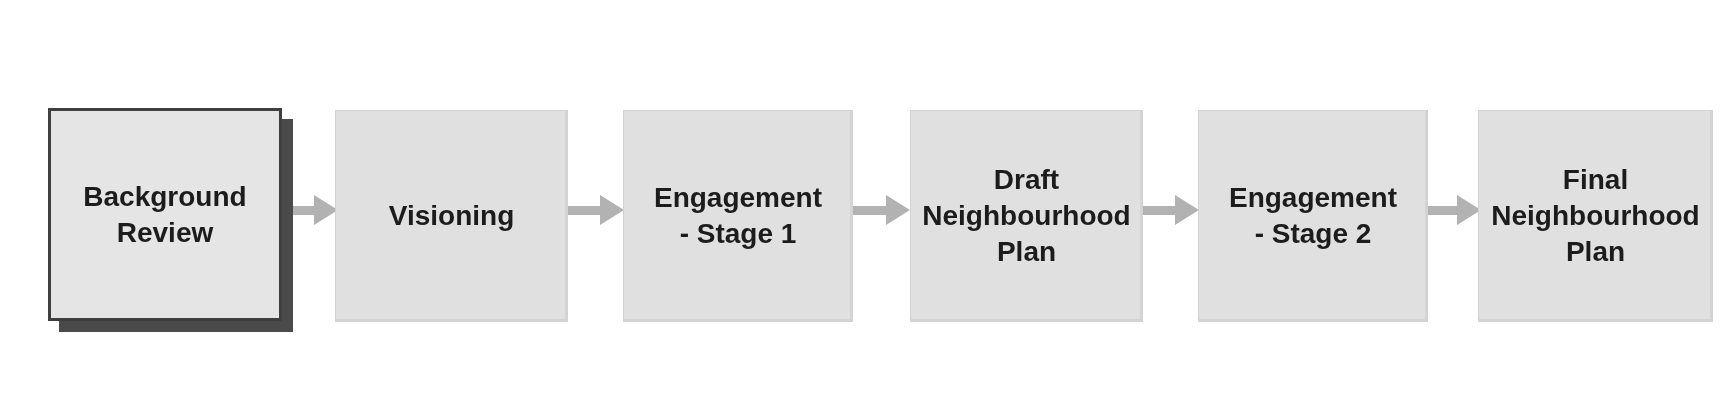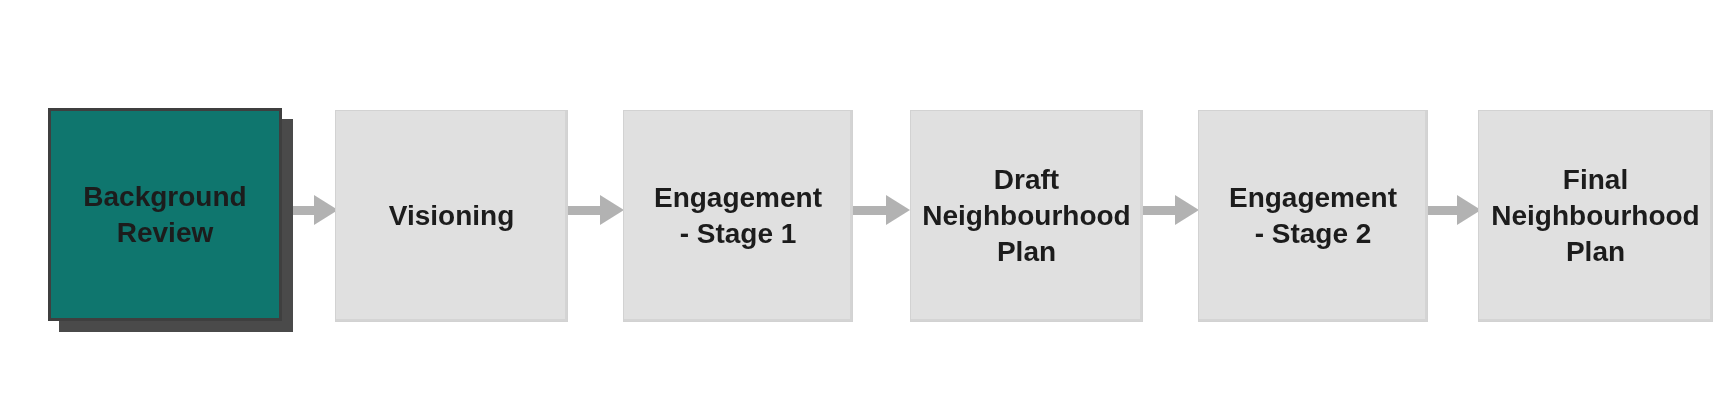--- a/index.html
+++ b/index.html
@@ -33,21 +33,21 @@
     z-index: 2;
   }
   .step.gray {
     background: #e0e0e0;
     border: 1px solid #d2d2d2;
     box-shadow: inset -2px -2px 0 rgba(0,0,0,0.05);
   }
   .step.highlight {
     top: 108px;
     height: 213px;
-    background: #0f766e;
+    background: #e5e5e5;
     border: 3px solid #3f3f3f;
     box-shadow: 11px 11px 0 #4a4a4a;
   }
   .arrow {
     position: absolute;
     top: 195px;
     height: 30px;
     display: flex;
     align-items: center;
     z-index: 1;

